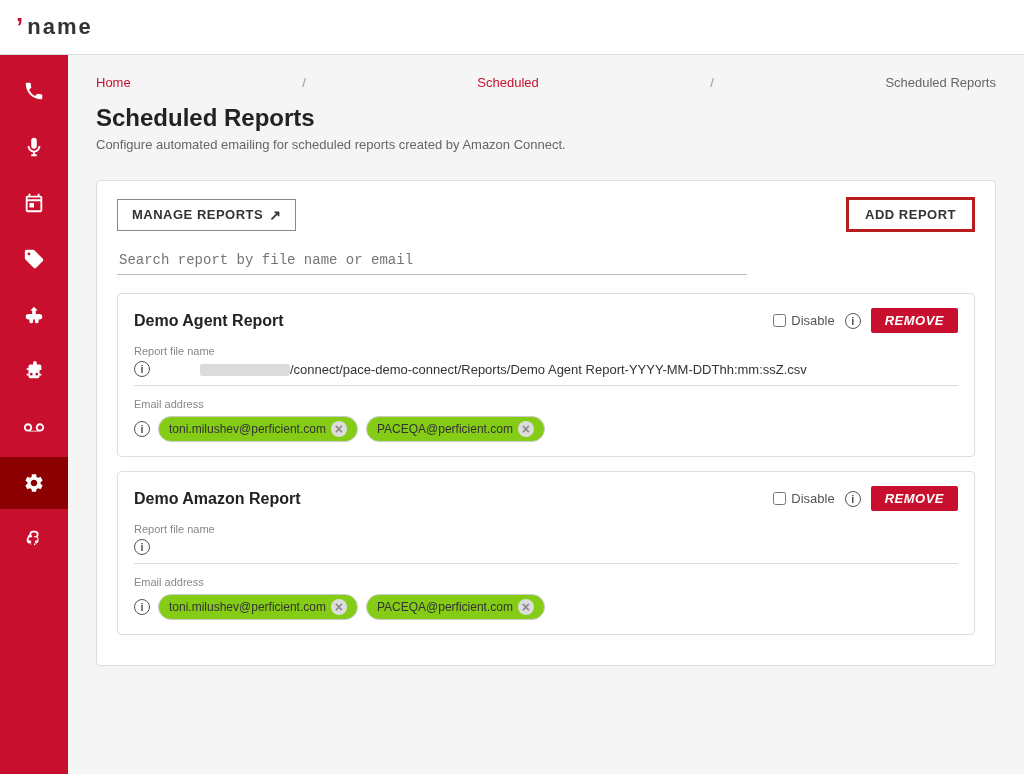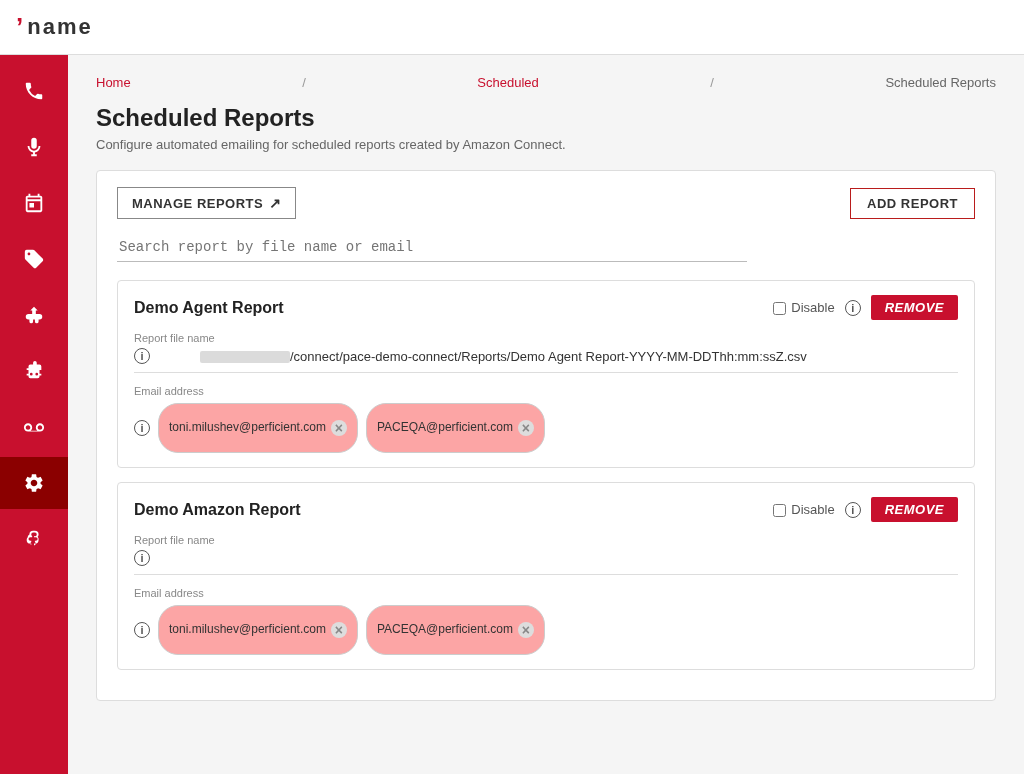--- a/index.html
+++ b/index.html
@@ -91,21 +91,21 @@
     
     .page-title {
       font-size: 24px;
       font-weight: bold;
       color: #222;
       margin-bottom: 5px;
     }
     .page-subtitle {
       font-size: 13px;
       color: #666;
-      margin-bottom: 18px;
+      margin-bottom: 28px;
     }
 
     
     .card {
       background: #fff;
       border: 1px solid #ddd;
       border-radius: 4px;
       padding: 16px 20px;
     }
 
@@ -125,21 +125,21 @@
       font-weight: bold;
       cursor: pointer;
       display: flex;
       align-items: center;
       gap: 6px;
       color: #333;
       letter-spacing: 0.5px;
     }
     .btn-add {
       background: #fff;
-      border: 1px solid #b91c1c;
+      border: 3px solid #b91c1c;
       padding: 7px 16px;
       font-size: 13px;
       font-weight: bold;
       cursor: pointer;
       color: #333;
       letter-spacing: 0.5px;
     }
 
     
     .search-container {
@@ -178,21 +178,21 @@
       font-weight: bold;
       color: #222;
     }
     .report-actions {
       display: flex;
       align-items: center;
       gap: 10px;
     }
     .disable-check {
       display: flex;
-      align-items: flex-end;
+      align-items: center;
       gap: 5px;
       font-size: 13px;
       color: #555;
       cursor: pointer;
     }
     .disable-check input { cursor: pointer; }
     .btn-remove {
       background: #c8102e;
       color: #fff;
       border: none;
@@ -238,28 +238,28 @@
 
     
     .email-row {
       display: flex;
       align-items: center;
       gap: 8px;
       flex-wrap: wrap;
     }
     .email-chip {
       display: flex;
-      align-items: flex-start;
+      align-items: center;
       gap: 5px;
       border: 1px solid #ccc;
       border-radius: 20px;
-      padding: 16px 10px;
+      padding: 4px 10px;
       font-size: 12px;
       color: #333;
-      background: #fca5a5;
+      background: #84cc16;
     }
     .chip-close {
       cursor: pointer;
       color: #888;
       font-size: 14px;
       display: flex;
       align-items: center;
       justify-content: center;
       width: 16px;
       height: 16px;

